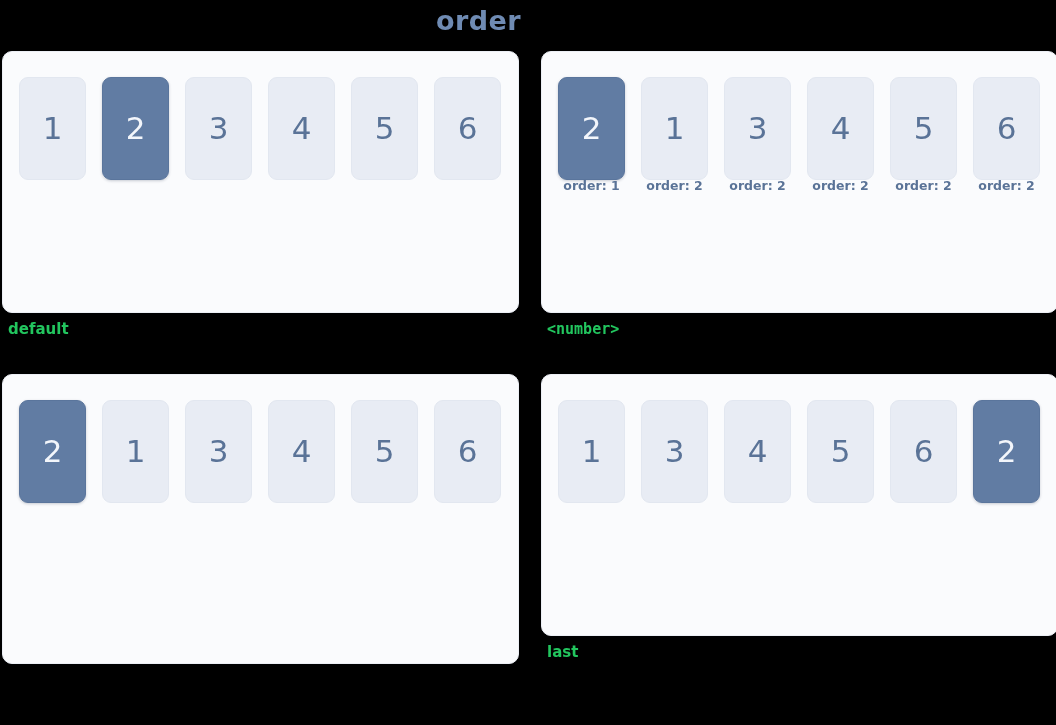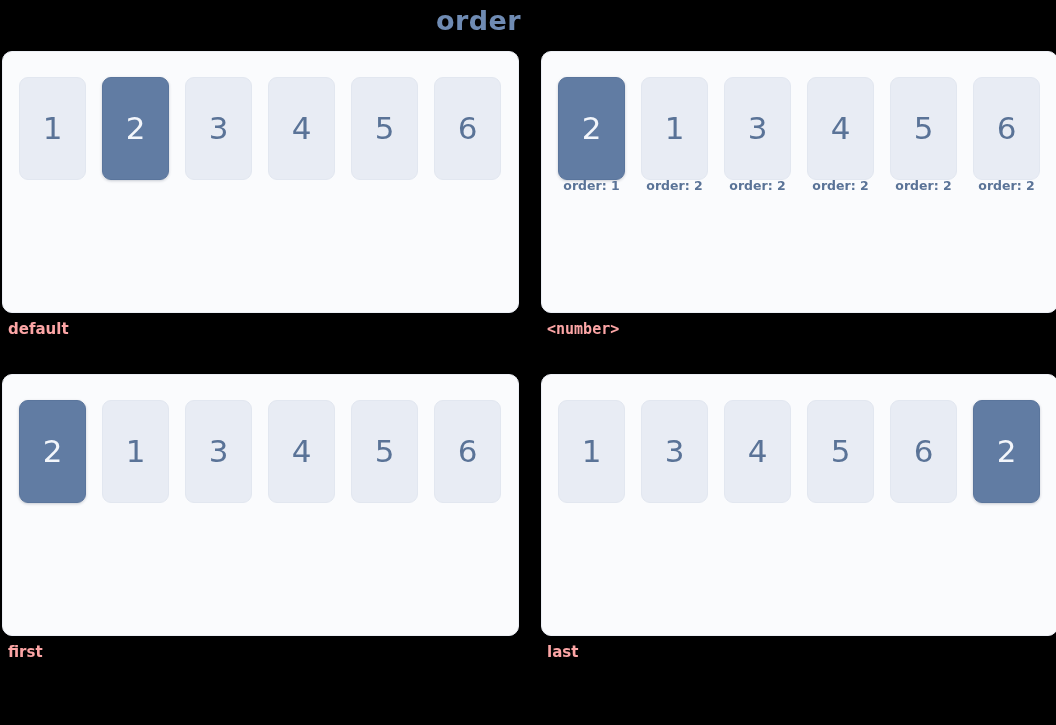--- a/index.html
+++ b/index.html
@@ -100,21 +100,21 @@
     line-height: 1;
     white-space: nowrap;
   }
 
   .panel-label {
     margin-top: 7px;
     padding-left: 6px;
     font-family: "DejaVu Sans", "Liberation Sans", sans-serif;
     font-size: 15px;
     font-weight: bold;
-    color: #fca5a5;
+    color: #22c55e;
     line-height: 1.2;
     white-space: nowrap;
     height: 21px;
   }
 
   .panel-label.mono {
     font-family: "DejaVu Sans Mono", "Liberation Mono", monospace;
     font-size: 15px;
   }
 </style>
@@ -195,21 +195,20 @@
         <div class="item-wrap">
           <div class="box">4</div>
         </div>
         <div class="item-wrap">
           <div class="box">5</div>
         </div>
         <div class="item-wrap">
           <div class="box">6</div>
         </div>
       </div>
-      <div class="panel-label">first</div>
     </div>
 
     <div class="cell">
       <div class="panel">
         <div class="item-wrap">
           <div class="box">1</div>
         </div>
         <div class="item-wrap">
           <div class="box">3</div>
         </div>

